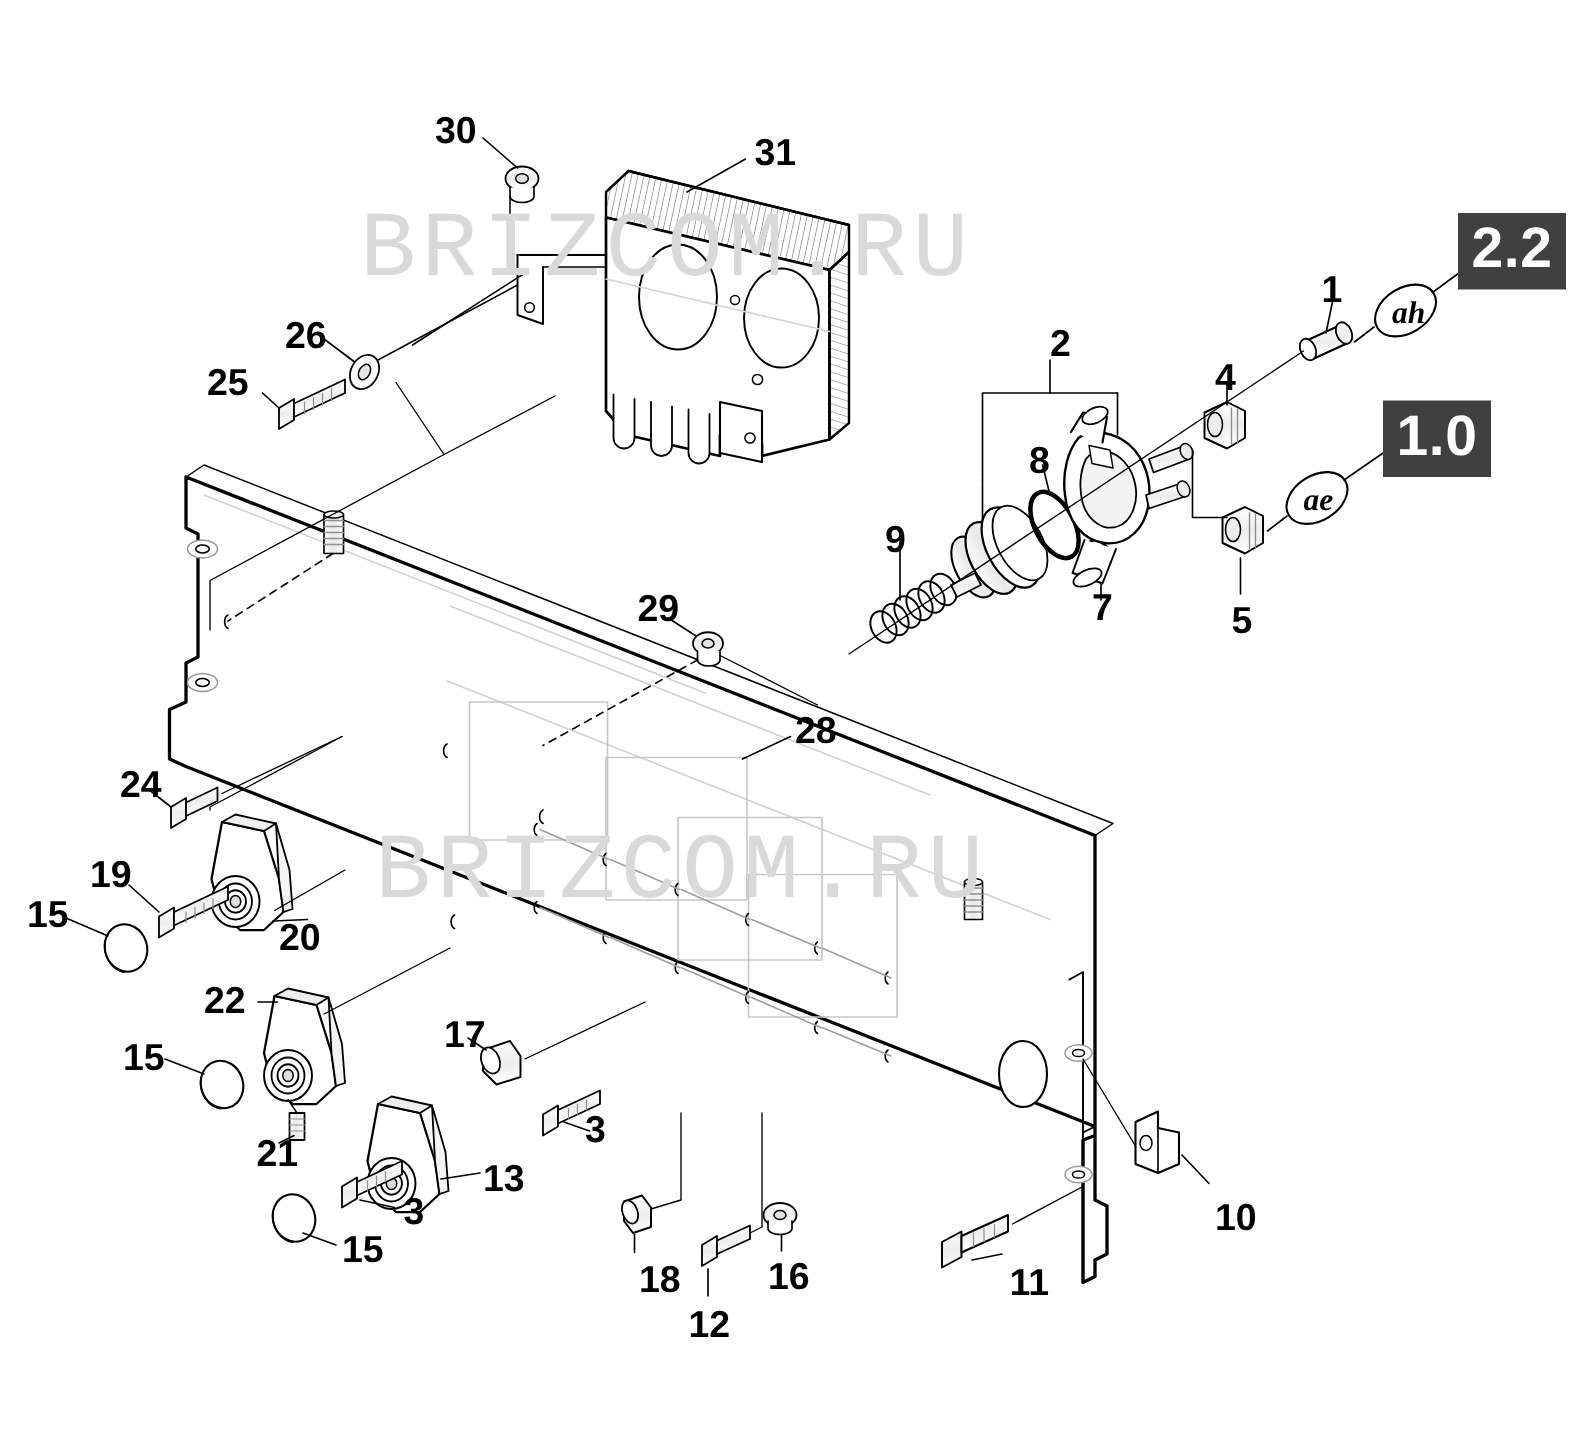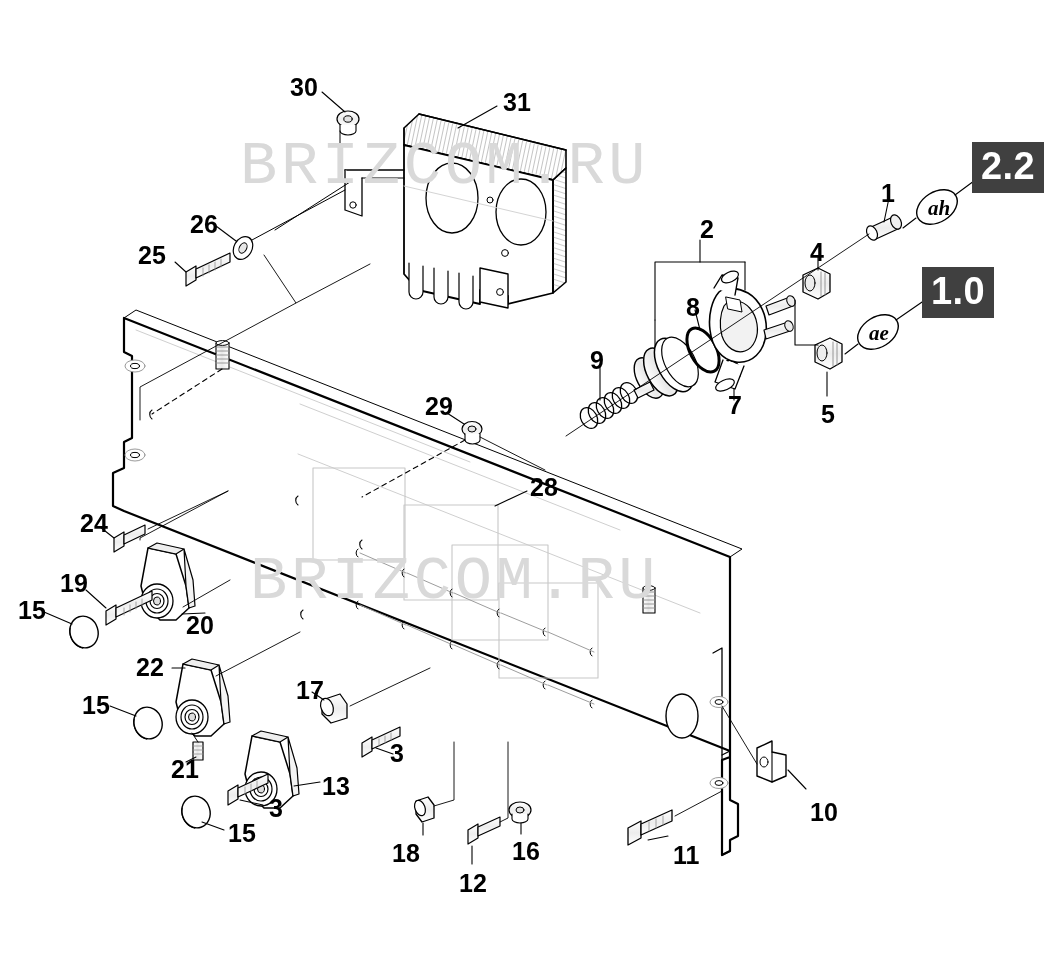--- a/index.html
+++ b/index.html
@@ -572,21 +572,21 @@
       <div class="callout" style="left: 186px; top: 613px;">20</div>
       <div class="callout" style="left: 136px; top: 655px;">22</div>
       <div class="callout" style="left: 82px; top: 693px;">15</div>
       <div class="callout" style="left: 296px; top: 678px;">17</div>
       <div class="callout" style="left: 150px; top: 757px; margin-left: 21px;">21</div>
       <div class="callout" style="left: 390px; top: 741px;">3</div>
       <div class="callout" style="left: 322px; top: 774px;">13</div>
       <div class="callout" style="left: 269px; top: 796px;">3</div>
       <div class="callout" style="left: 228px; top: 821px;">15</div>
       <div class="callout" style="left: 810px; top: 800px;">10</div>
-      <div class="callout" style="left: 392px; top: 841px;">18</div>
+      <div class="callout" style="left: 426px; top: 841px;">18</div>
       <div class="callout" style="left: 512px; top: 839px;">16</div>
       <div class="callout" style="left: 459px; top: 871px;">12</div>
       <div class="callout" style="left: 673px; top: 843px;">11</div>
     </div>
 
   <div class="ov-label" style="left:928px; top:196px;">ah</div>
   <div class="ov-label" style="left:869px; top:321px;">ae</div>
 
   <div class="badge" style="left:972px; top:142px;">2.2</div>
   <div class="badge" style="left:922px; top:267px;">1.0</div>

